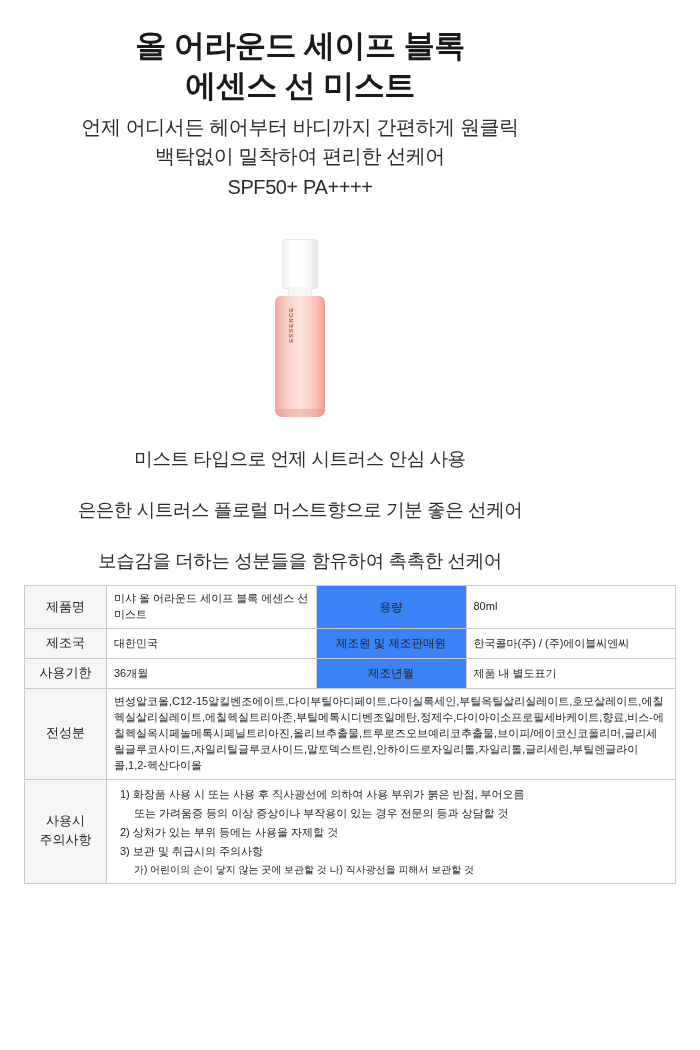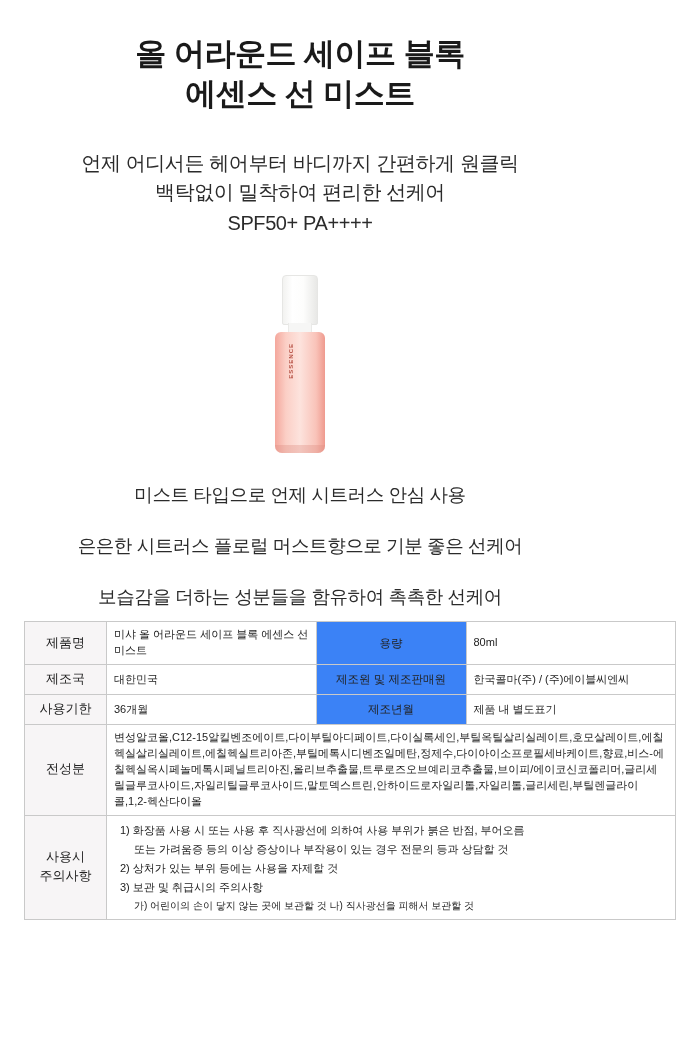--- a/index.html
+++ b/index.html
@@ -4,32 +4,32 @@
 <style>
   * { box-sizing: border-box; margin: 0; padding: 0; }
   body {
     width: 700px;
     height: 1050px;
     background: #ffffff;
     font-family: "Liberation Sans", sans-serif;
     color: #231f20;
     overflow: hidden;
   }
-  .page { width: 600px; height: 1050px; position: relative; padding: 8px 24px; }
+  .page { width: 600px; height: 1050px; position: relative; padding: 0 24px; }
 
   .title-block { text-align: center; padding-top: 26px; }
   .title-line {
     font-size: 31px;
     font-weight: bold;
     letter-spacing: -0.5px;
     line-height: 1.28;
     color: #1a1a1a;
   }
 
-  .subtitle-block { text-align: center; margin-top: 36px; }
+  .subtitle-block { text-align: center; margin-top: 8px; }
   .subtitle-line {
     font-size: 20px;
     line-height: 1.45;
     color: #2b2b2b;
     letter-spacing: -0.4px;
   }
   .subtitle-line.spf { margin-top: 2px; }
 
   .product-shot {
     margin-top: 26px;

